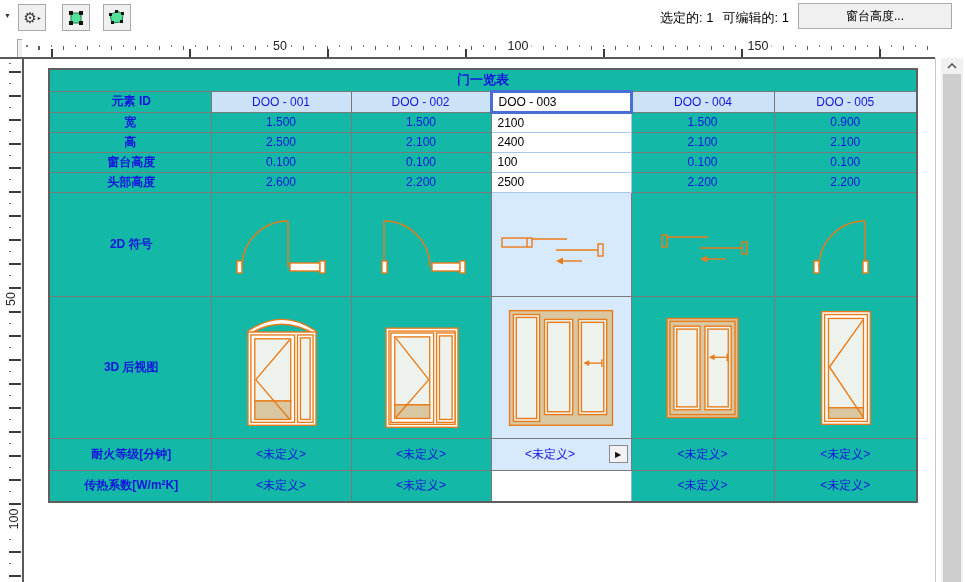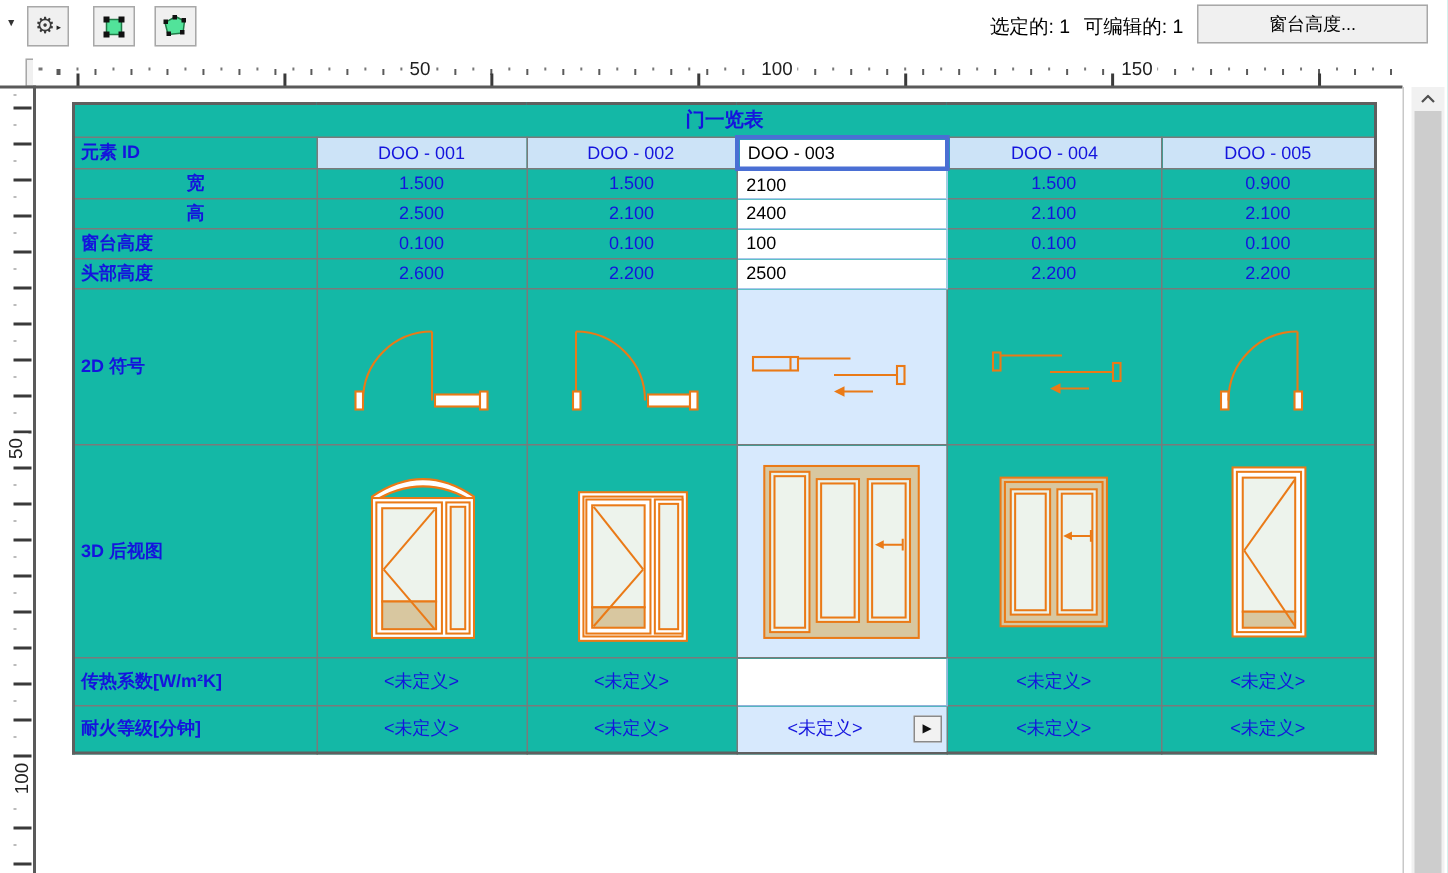--- a/index.html
+++ b/index.html
@@ -49,21 +49,21 @@
   #scrollbar{position:absolute;left:941px;top:58px;width:22px;height:524px;background:#f1f1f1;}
   #scroll-up{position:absolute;left:0;top:0;width:22px;height:16px;display:flex;
              align-items:center;justify-content:center;}
   #scroll-thumb{position:absolute;left:2px;right:2px;top:16px;bottom:0;background:#cdcdcd;}
 
   
   #schedule{position:absolute;left:48px;top:68px;border-collapse:collapse;table-layout:fixed;
             background:#14b8a6;border:2px solid #5f5f5f;}
   #schedule td{border:1px solid #7a7a7a;font-size:12px;color:#1414dd;text-align:center;
                vertical-align:middle;padding:0 2px;overflow:hidden;white-space:nowrap;box-sizing:border-box;}
-  #schedule td.lbl{text-align:left;padding-left:4px;font-weight:bold;}
+  #schedule td.lbl{text-align:center;padding-left:4px;font-weight:bold;}
   #schedule td.lblc{font-weight:bold;}
   #schedule td.title-cell{font-weight:bold;font-size:13px;}
   #schedule td.hdr{background:#cce3f7;}
   #schedule td.sel{background:#d7e9fd;}
   #schedule td.edit{background:#fff;color:#000;text-align:left;padding-left:6px;
                     border:1px solid #a9c7ea;}
   #schedule td.idedit{background:#fff;color:#000;text-align:left;padding-left:6px;
                       border:3px solid #4a6fd4;margin-left:24px;}
   #schedule td.ubox{background:#fff;border:1px solid #93b2da;}
   #schedule td.firecell{position:relative;padding-right:24px;}
@@ -307,33 +307,33 @@
           <rect x="46" y="16" width="44" height="110" class="wh"></rect>
           <rect x="50" y="20" width="36" height="92" class="gl"></rect>
           <rect x="50" y="112" width="36" height="11" class="tan"></rect>
           <line x1="86" y1="21" x2="51" y2="70"></line>
               <line x1="51" y1="70" x2="86" y2="122"></line>
         </svg>
       </td>
     </tr>
 
     <tr style="height:32px">
-      <td class="lbl">传热系数[W/m²K]</td>
-      <td>&lt;未定义&gt;</td>
-      <td>&lt;未定义&gt;</td>
-      <td class="ubox"></td>
-      <td>&lt;未定义&gt;</td>
-      <td>&lt;未定义&gt;</td>
-    </tr>
-    <tr style="height:32px">
       <td class="lbl">耐火等级[分钟]</td>
       <td>&lt;未定义&gt;</td>
       <td>&lt;未定义&gt;</td>
       <td class="sel firecell">
         <span>&lt;未定义&gt;</span>
         <button class="popup-btn">▶</button>
       </td>
       <td>&lt;未定义&gt;</td>
       <td>&lt;未定义&gt;</td>
     </tr>
+    <tr style="height:32px">
+      <td class="lbl">传热系数[W/m²K]</td>
+      <td>&lt;未定义&gt;</td>
+      <td>&lt;未定义&gt;</td>
+      <td class="ubox"></td>
+      <td>&lt;未定义&gt;</td>
+      <td>&lt;未定义&gt;</td>
+    </tr>
   </tbody>
     </table>
 </div>
 
 </body></html>

